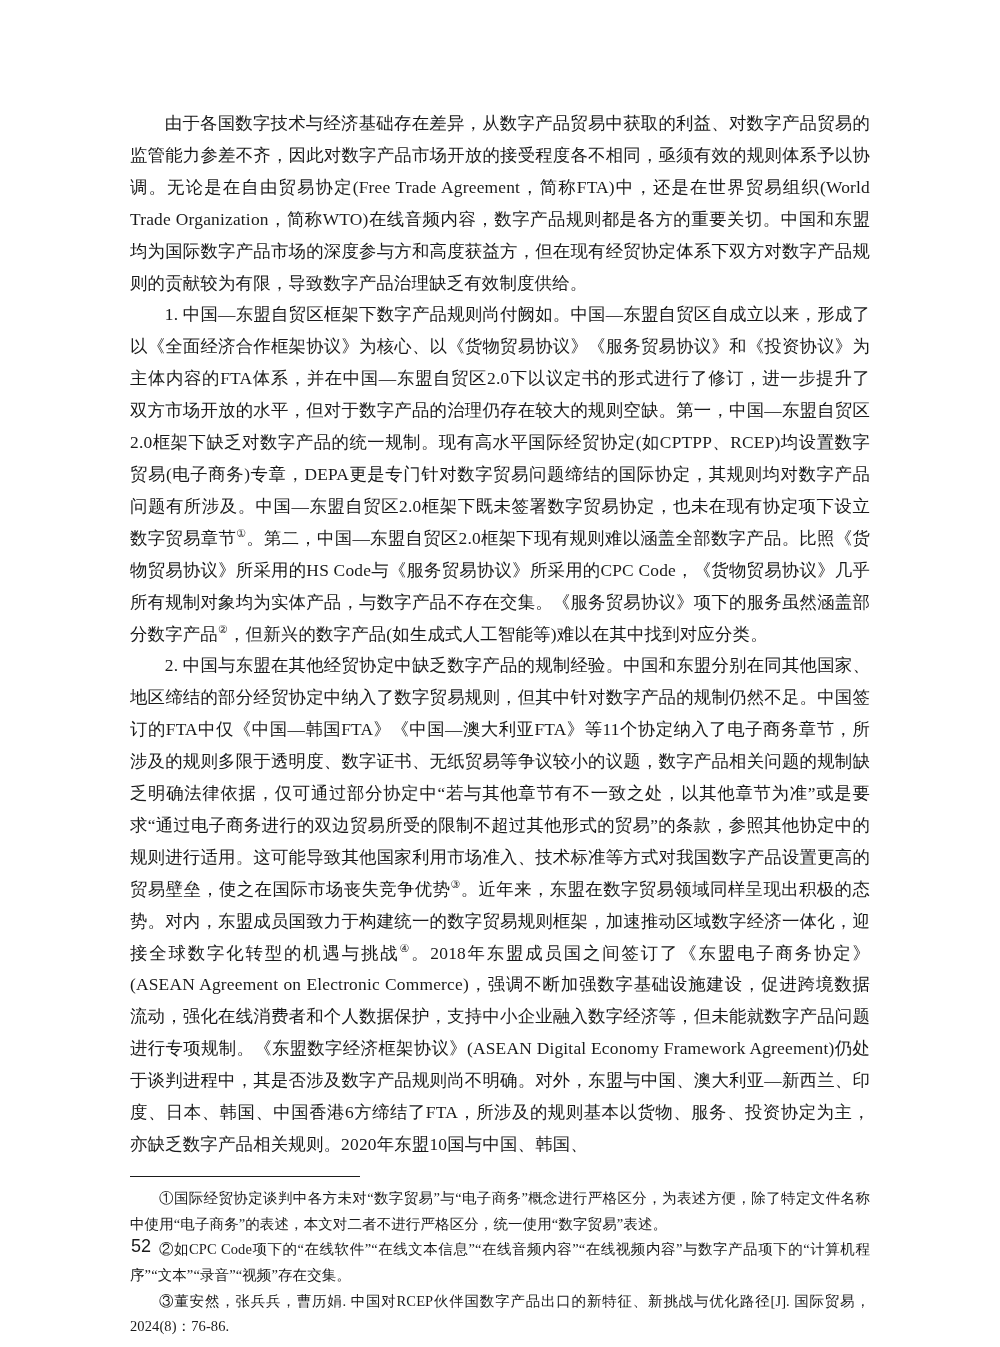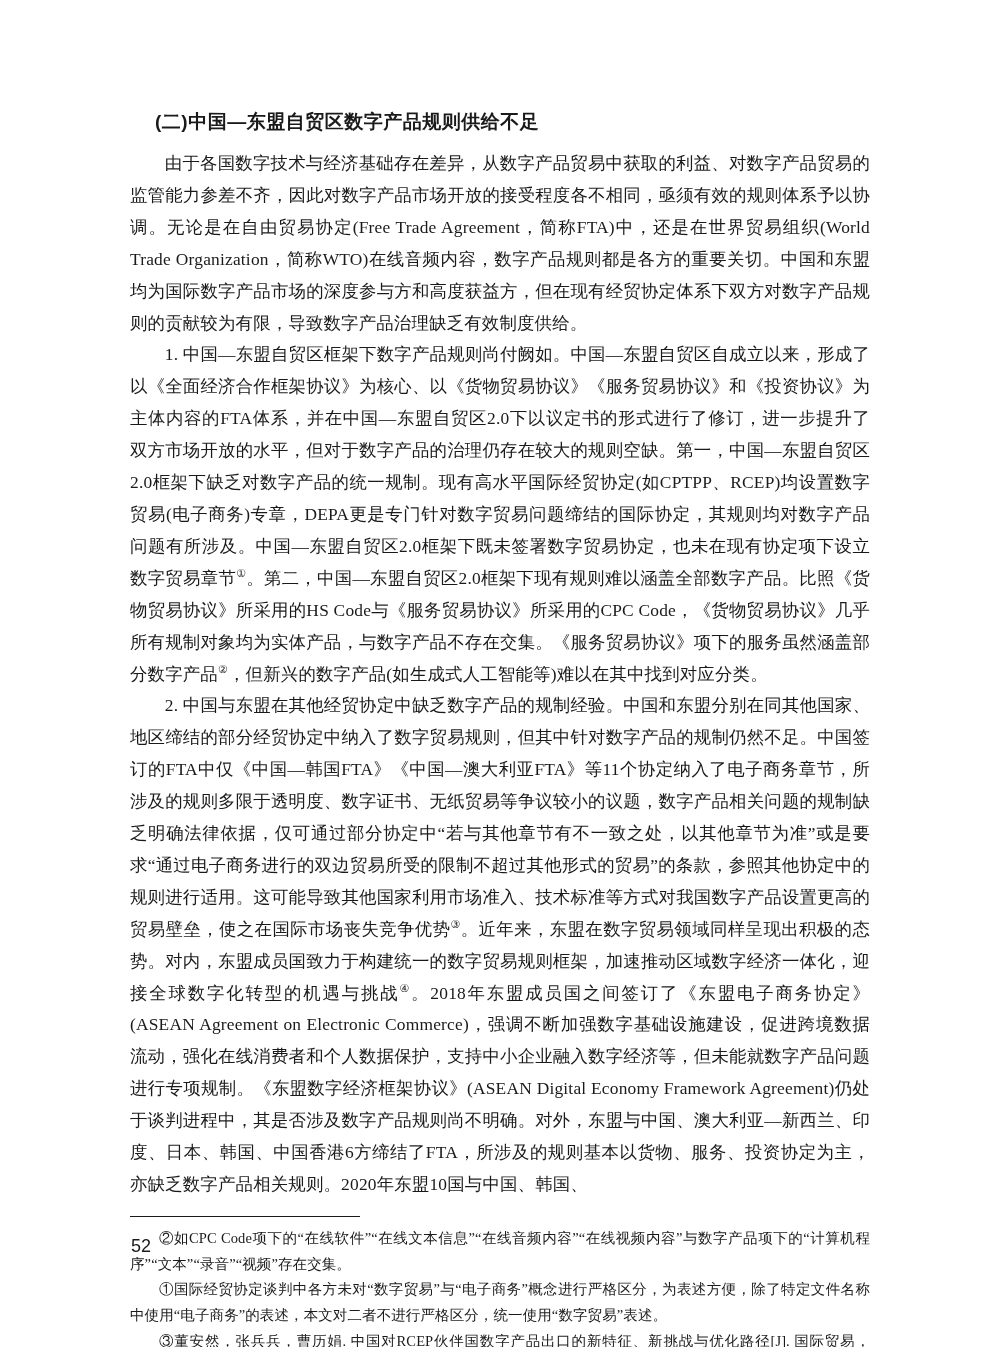--- a/index.html
+++ b/index.html
@@ -63,27 +63,26 @@
     top: 1236px;
     font-size: 18px;
     font-family: Liberation Sans, sans-serif;
   }
 </style>
 </head>
 <body>
 
 <div class="page">
   <div class="text-block">
-    <h2 class="heading">(二)中国—东盟自贸区数字产品规则供给不足</h2>
     <div id="body-paragraphs">
         <p class="body-para">由于各国数字技术与经济基础存在差异，从数字产品贸易中获取的利益、对数字产品贸易的监管能力参差不齐，因此对数字产品市场开放的接受程度各不相同，亟须有效的规则体系予以协调。无论是在自由贸易协定(Free Trade Agreement，简称FTA)中，还是在世界贸易组织(World Trade Organization，简称WTO)在线音频内容，数字产品规则都是各方的重要关切。中国和东盟均为国际数字产品市场的深度参与方和高度获益方，但在现有经贸协定体系下双方对数字产品规则的贡献较为有限，导致数字产品治理缺乏有效制度供给。</p>
         <p class="body-para">1. 中国—东盟自贸区框架下数字产品规则尚付阙如。中国—东盟自贸区自成立以来，形成了以《全面经济合作框架协议》为核心、以《货物贸易协议》《服务贸易协议》和《投资协议》为主体内容的FTA体系，并在中国—东盟自贸区2.0下以议定书的形式进行了修订，进一步提升了双方市场开放的水平，但对于数字产品的治理仍存在较大的规则空缺。第一，中国—东盟自贸区2.0框架下缺乏对数字产品的统一规制。现有高水平国际经贸协定(如CPTPP、RCEP)均设置数字贸易(电子商务)专章，DEPA更是专门针对数字贸易问题缔结的国际协定，其规则均对数字产品问题有所涉及。中国—东盟自贸区2.0框架下既未签署数字贸易协定，也未在现有协定项下设立数字贸易章节<sup>①</sup>。第二，中国—东盟自贸区2.0框架下现有规则难以涵盖全部数字产品。比照《货物贸易协议》所采用的HS Code与《服务贸易协议》所采用的CPC Code，《货物贸易协议》几乎所有规制对象均为实体产品，与数字产品不存在交集。《服务贸易协议》项下的服务虽然涵盖部分数字产品<sup>②</sup>，但新兴的数字产品(如生成式人工智能等)难以在其中找到对应分类。</p>
         <p class="body-para">2. 中国与东盟在其他经贸协定中缺乏数字产品的规制经验。中国和东盟分别在同其他国家、地区缔结的部分经贸协定中纳入了数字贸易规则，但其中针对数字产品的规制仍然不足。中国签订的FTA中仅《中国—韩国FTA》《中国—澳大利亚FTA》等11个协定纳入了电子商务章节，所涉及的规则多限于透明度、数字证书、无纸贸易等争议较小的议题，数字产品相关问题的规制缺乏明确法律依据，仅可通过部分协定中“若与其他章节有不一致之处，以其他章节为准”或是要求“通过电子商务进行的双边贸易所受的限制不超过其他形式的贸易”的条款，参照其他协定中的规则进行适用。这可能导致其他国家利用市场准入、技术标准等方式对我国数字产品设置更高的贸易壁垒，使之在国际市场丧失竞争优势<sup>③</sup>。近年来，东盟在数字贸易领域同样呈现出积极的态势。对内，东盟成员国致力于构建统一的数字贸易规则框架，加速推动区域数字经济一体化，迎接全球数字化转型的机遇与挑战<sup>④</sup>。2018年东盟成员国之间签订了《东盟电子商务协定》(ASEAN Agreement on Electronic Commerce)，强调不断加强数字基础设施建设，促进跨境数据流动，强化在线消费者和个人数据保护，支持中小企业融入数字经济等，但未能就数字产品问题进行专项规制。《东盟数字经济框架协议》(ASEAN Digital Economy Framework Agreement)仍处于谈判进程中，其是否涉及数字产品规则尚不明确。对外，东盟与中国、澳大利亚—新西兰、印度、日本、韩国、中国香港6方缔结了FTA，所涉及的规则基本以货物、服务、投资协定为主，亦缺乏数字产品相关规则。2020年东盟10国与中国、韩国、</p>
       </div>
     <hr class="footnote-rule">
     <div id="footnotes">
+        <p class="footnote"><span>①</span>国际经贸协定谈判中各方未对“数字贸易”与“电子商务”概念进行严格区分，为表述方便，除了特定文件名称中使用“电子商务”的表述，本文对二者不进行严格区分，统一使用“数字贸易”表述。</p>
         <p class="footnote"><span>②</span>如CPC Code项下的“在线软件”“在线文本信息”“在线音频内容”“在线视频内容”与数字产品项下的“计算机程序”“文本”“录音”“视频”存在交集。</p>
-        <p class="footnote"><span>①</span>国际经贸协定谈判中各方未对“数字贸易”与“电子商务”概念进行严格区分，为表述方便，除了特定文件名称中使用“电子商务”的表述，本文对二者不进行严格区分，统一使用“数字贸易”表述。</p>
         <p class="footnote"><span>③</span>董安然，张兵兵，曹历娟. 中国对RCEP伙伴国数字产品出口的新特征、新挑战与优化路径[J]. 国际贸易，2024(8)：76-86.</p>
       </div>
   </div>
   <div class="page-number">52</div>
 </div>
 
 </body></html>

